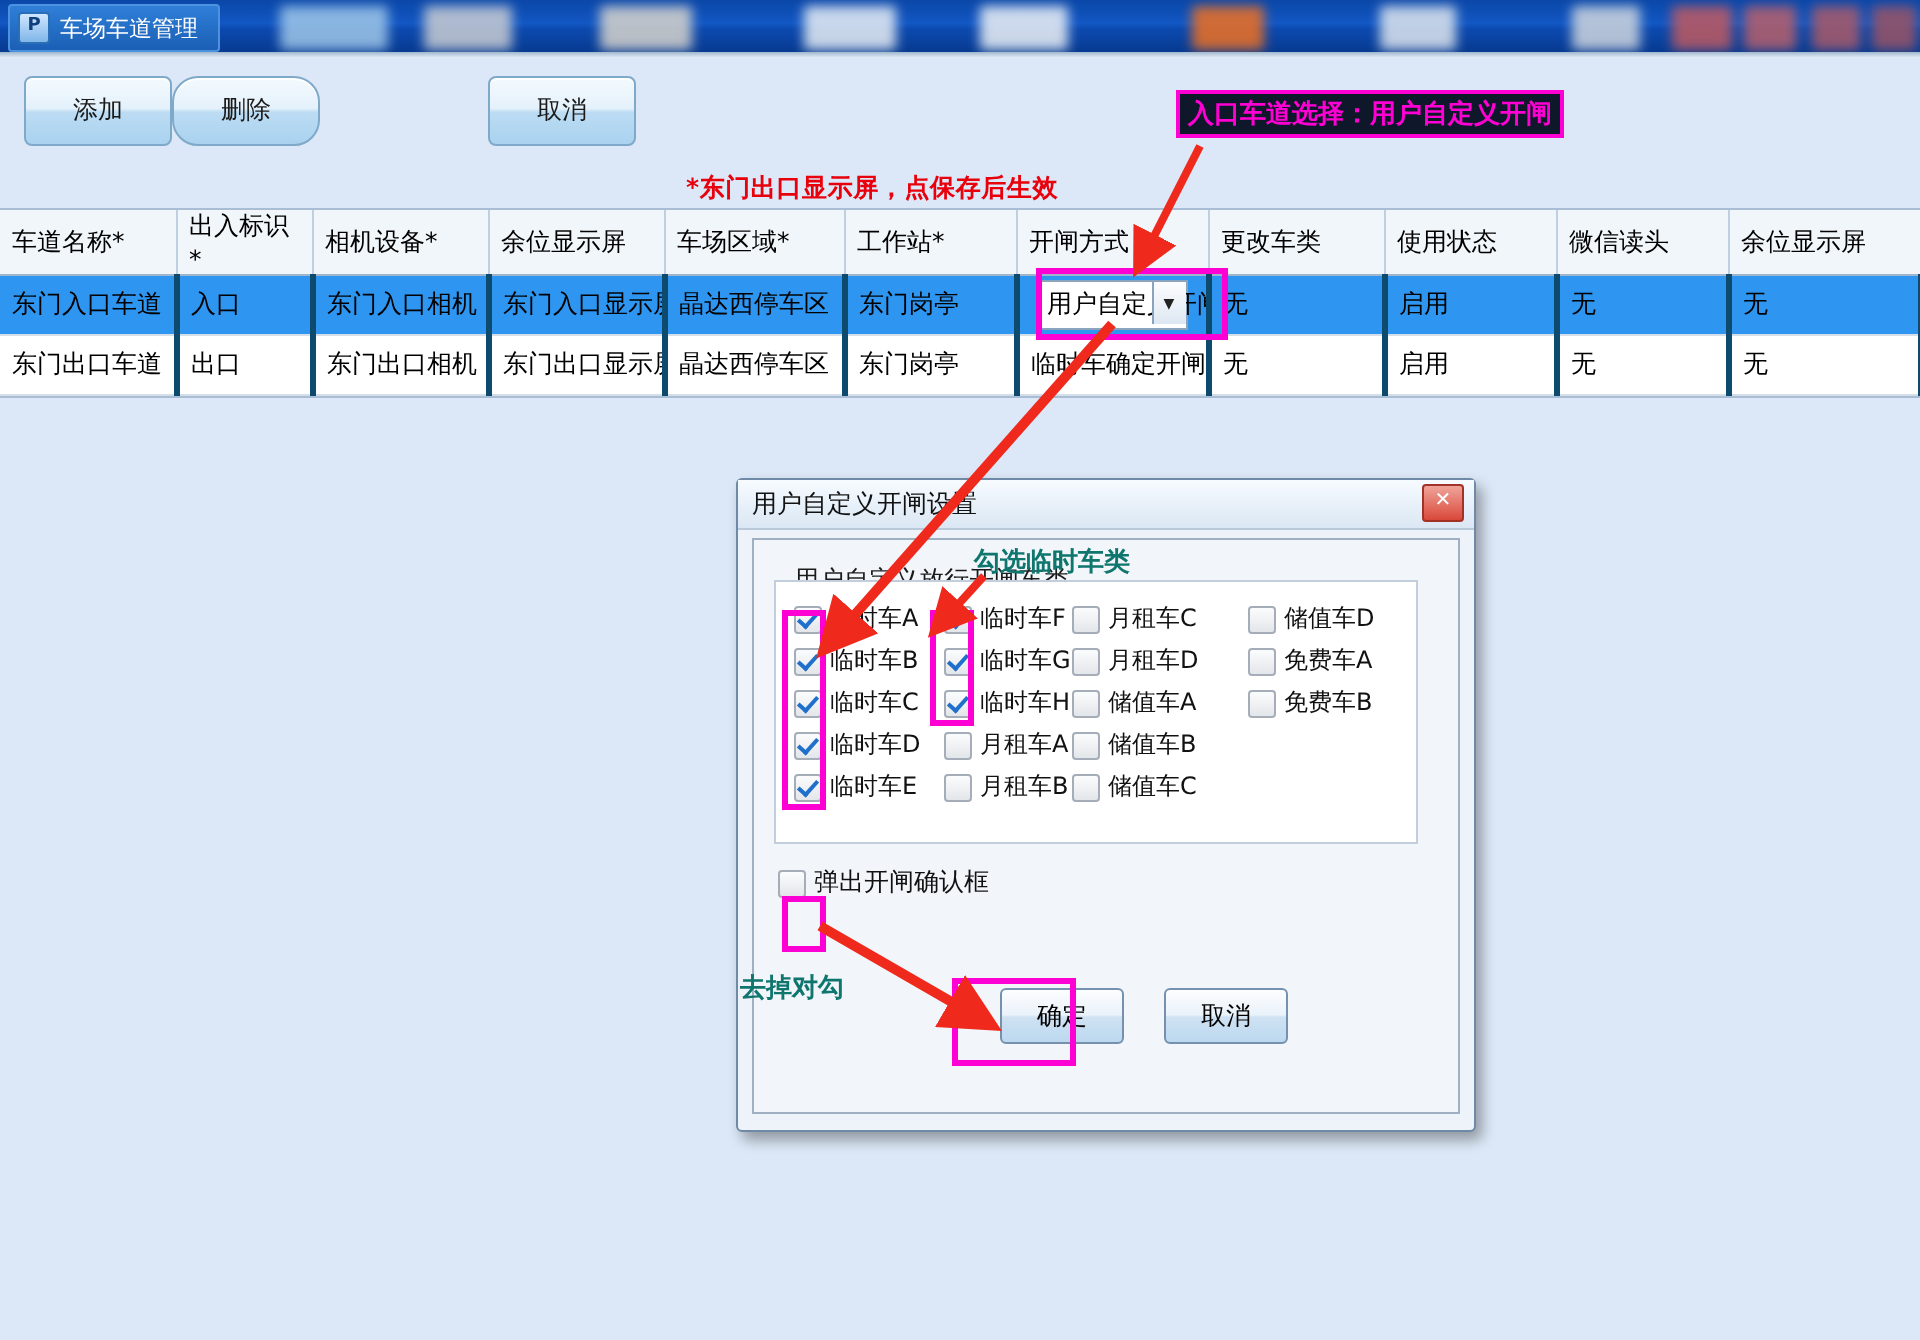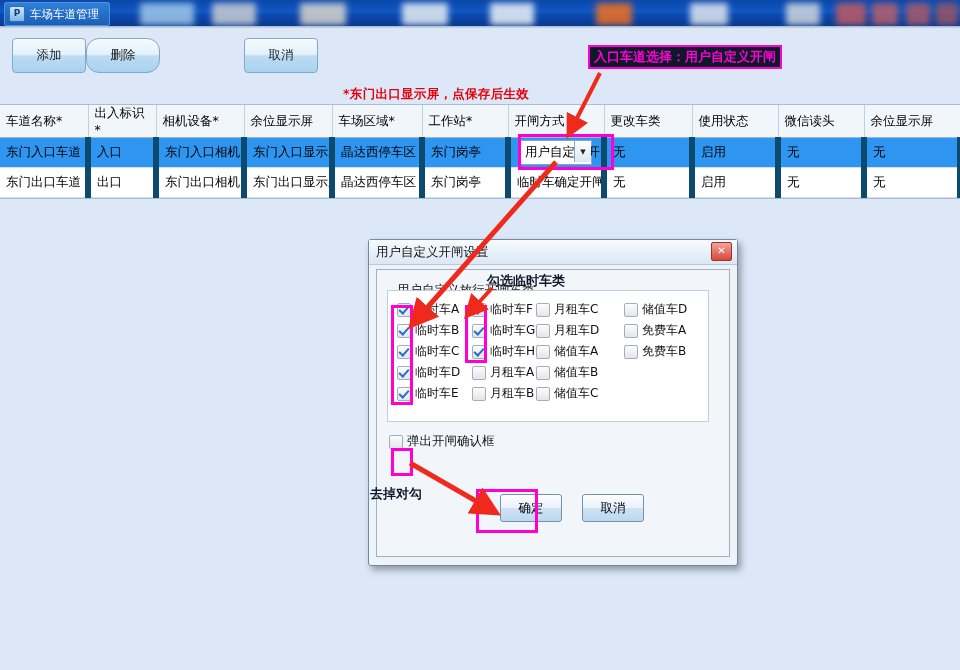--- a/index.html
+++ b/index.html
@@ -70,21 +70,21 @@
     position:absolute;left:0;top:75px;width:960px;
     border-top:1px solid #a9bed4;border-bottom:1px solid #a9bed4;
     background:#fff;
   }
   table#lane-table{border-collapse:collapse;width:960px;table-layout:fixed;}
   #lane-table th{
     height:28px;background:#f1f6fb;border-right:1px solid #bfd0e2;border-bottom:1px solid #9fb5cb;
     font-weight:normal;font-size:12.5px;text-align:left;padding:0 6px;color:#000;
   }
   #lane-table td{
-    height:29px;border-right:6px solid #0c4a6e;border-bottom:1px solid #d4dfea;
+    height:29px;border-right:3px solid #0c4a6e;border-bottom:1px solid #d4dfea;
     font-size:12.5px;padding:0 6px;color:#000;overflow:hidden;white-space:nowrap;
   }
   tr.sel td{background:#2e95f0;color:#ffffff;border-right-color:#63b0f4;border-bottom-color:#1d7fd6;}
   #lane-table tr.norm td{background:#ffffff;}
   td.combo-cell{padding:0;}
   .combo{
     position:relative;margin:2px 3px;height:23px;background:#fff;border:1px solid #8aa4bd;
     display:flex;align-items:center;color:#000;font-size:12.5px;padding-left:4px;
   }
   .combo .arrow{
@@ -154,21 +154,21 @@
   }
   #btn-ok{left:123px;}
   #btn-dlg-cancel{left:205px;}
 
   
   .mbox{position:absolute;border:3px solid #ff00d4;pointer-events:none;}
   #m-cb-col1{left:391px;top:305px;width:16px;height:94px;}
   #m-cb-col2{left:465px;top:305px;width:16px;height:52px;}
   #m-cb-confirm{left:391px;top:448px;width:16px;height:22px;}
   #m-ok{left:476px;top:489px;width:56px;height:38px;}
-  .mtext{position:absolute;color:#0f172a;font-size:13px;font-weight:bold;white-space:nowrap;}
+  .mtext{position:absolute;color:#0f766e;font-size:13px;font-weight:bold;white-space:nowrap;}
   #t-check{left:487px;top:272px;}
   #t-uncheck{left:370px;top:485px;}
 
   
   #arrows{position:absolute;left:0;top:0;width:960px;height:670px;pointer-events:none;}
 </style>
 </head>
 <body>
 
 <div id="taskbar">

